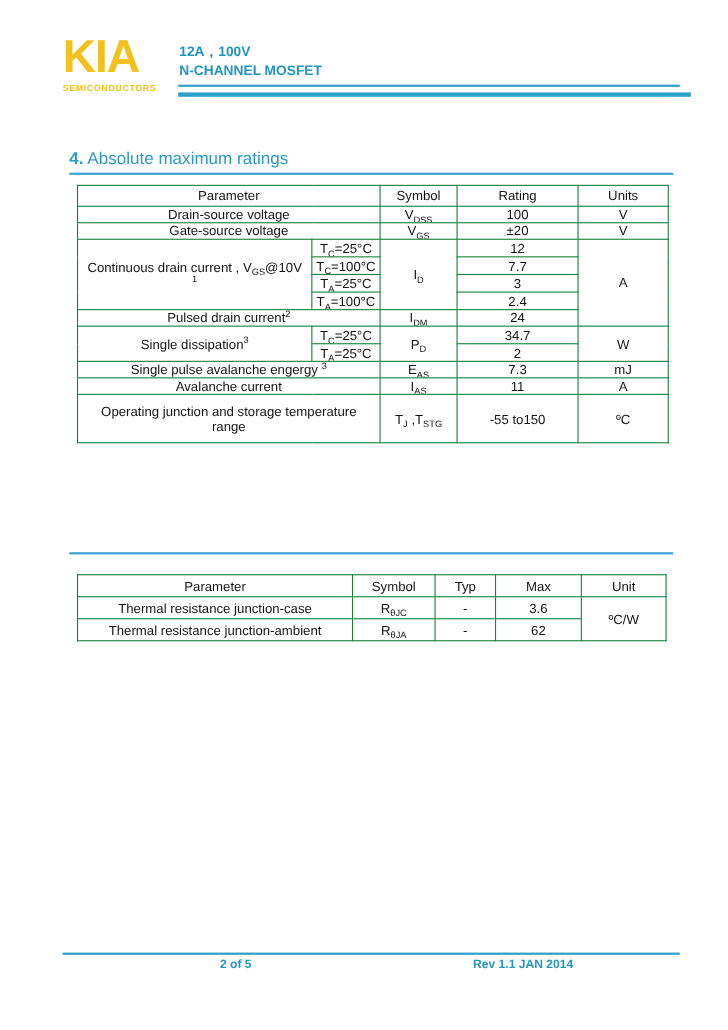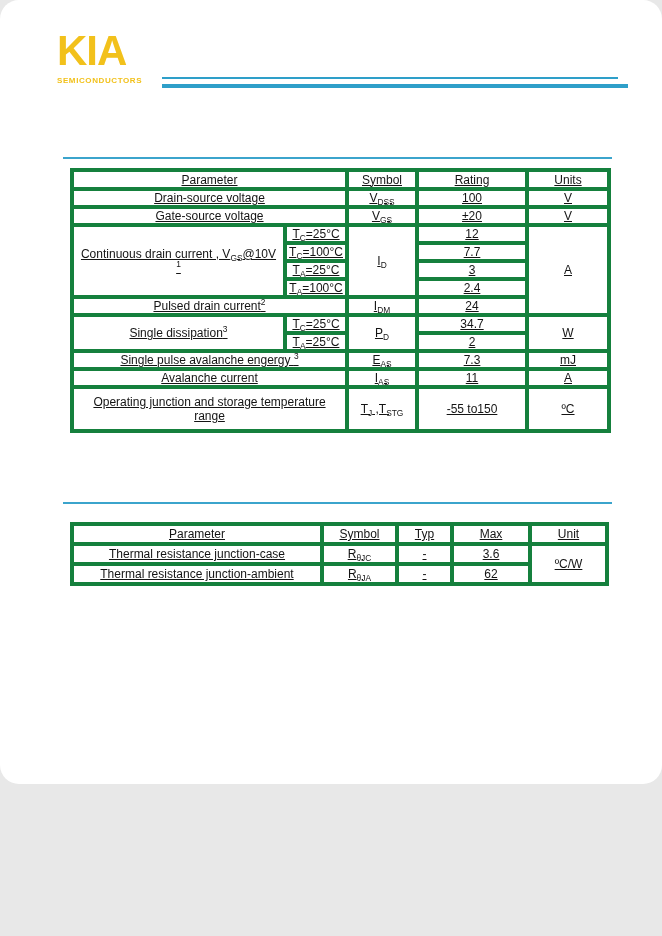--- a/index.html
+++ b/index.html
@@ -1,37 +1,37 @@
 <!DOCTYPE html>
 <html><head>
 <meta charset="utf-8">
 <style>
   html,body { margin:0; padding:0; background:#e8e8e8; }
   .page {
-    position:relative; width:662px; height:784px; background:#ffffff;
+    position:relative; width:662px; height:936px; background:#ffffff;
     font-family:"Liberation Sans", sans-serif; color:#1a1a1a;
-    margin:0 auto; overflow:hidden;border-radius:19px;
+    margin:0 auto; overflow:hidden;
   }
   
   .logo { position:absolute; left:57px; top:28px; width:110px; }
   .logo-main { font-size:42px; font-weight:bold; color:#F2C11B; letter-spacing:-1px; line-height:1.1; }
   .logo-sub  { font-size:8px; font-weight:bold; color:#F2C11B; letter-spacing:0.6px; margin-top:2px; }
   .subtitle { position:absolute; left:163px; top:39px; color:#2196C3; font-weight:bold; font-size:12.5px; line-height:17px; }
   .partnum { position:absolute; left:405px; top:38px; width:200px; text-align:right; color:#2196C9; font-size:30px; }
   .rule-thin  { position:absolute; left:162px; top:77px; width:456px; height:2px; background:#2E9FC9; }
   .rule-thick { position:absolute; left:162px; top:84px; width:466px; height:4px; background:#2E9FC9; }
   
   .sec { position:absolute; left:63px; color:#2B9AC4; font-size:15.5px; }
   .sec b { font-weight:bold; }
   .sec-rule { position:absolute; left:63px; width:549px; height:2px; background:#3BA4CC; }
   .sec4 { top:136px; } .sec4-rule { top:157px; }
   .sec5 { top:482px; } .sec5-rule { top:502px; }
   
   table { border-collapse:collapse; table-layout:fixed; font-size:12px; color:#141414; }
-  td { border:4px solid #15803d; padding:0 6px; overflow:hidden;text-decoration:underline; }
+  td { border:1px solid #15803d; padding:0 6px; overflow:hidden; }
   td.c { text-align:center; padding:0 2px; }
   td.l { text-align:center; }
   sub { font-size:70%; line-height:0; }
   sup { font-size:70%; line-height:0; }
   .t1 { position:absolute; left:70px; top:168px; width:537px; }
   .t2 { position:absolute; left:70px; top:522px; width:535px; }
   tr.rhead { height:19px; } tr.rh { height:15px; } tr.rc { height:16px; }
   tr.rtall { height:44px; } tr.r20 { height:20px; }
   
   .foot-rule { position:absolute; left:57px; top:866px; width:561px; height:2px; background:#2E9FC9; }
@@ -40,23 +40,28 @@
 </style>
 </head>
 <body>
 
 <div class="page">
 
   <div class="logo">
     <div class="logo-main">KIA</div>
     <div class="logo-sub">SEMICONDUCTORS</div>
   </div>
+  <div class="subtitle">
+    <div>12A，100V</div>
+    <div>N-CHANNEL MOSFET</div>
+  </div>
   <div class="rule-thin"></div>
   <div class="rule-thick"></div>
 
+  <div class="sec sec4"><b>4.</b><span> Absolute maximum ratings</span></div>
   <div class="sec-rule sec4-rule"></div>
 
   <table class="t1">
     <colgroup>
         <col style="width:213px">
         <col style="width:62px">
         <col style="width:70px">
         <col style="width:110px">
         <col style="width:82px">
       </colgroup>

